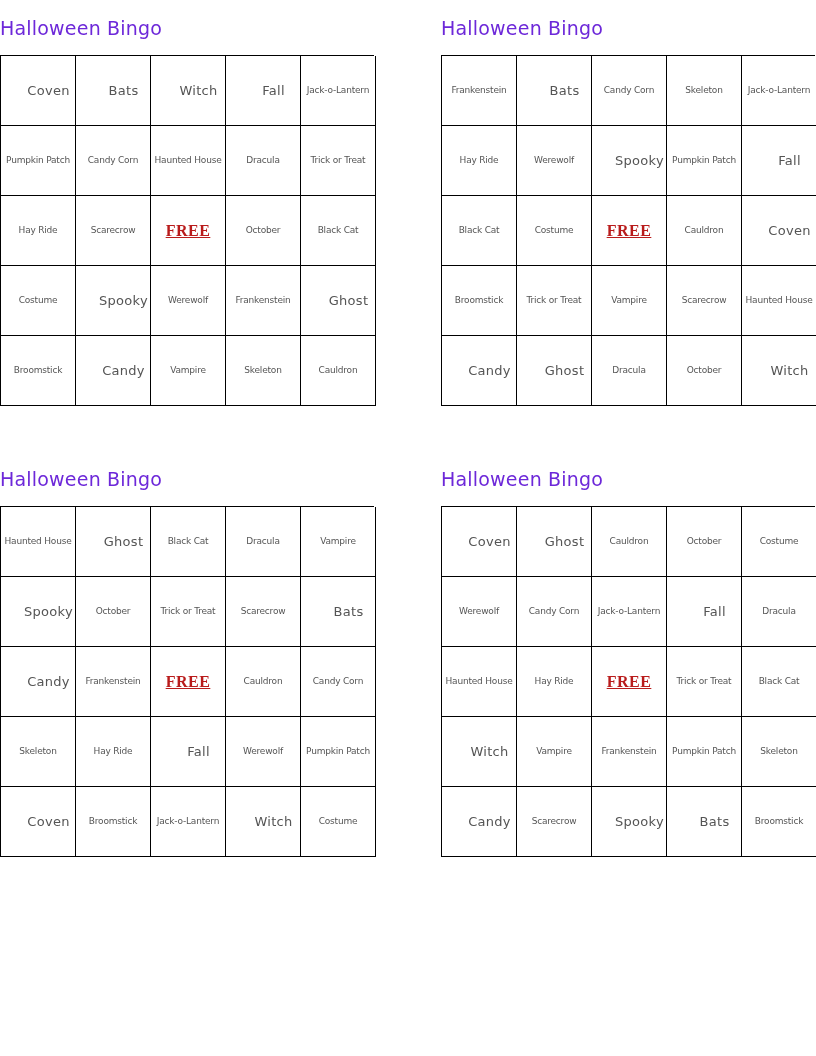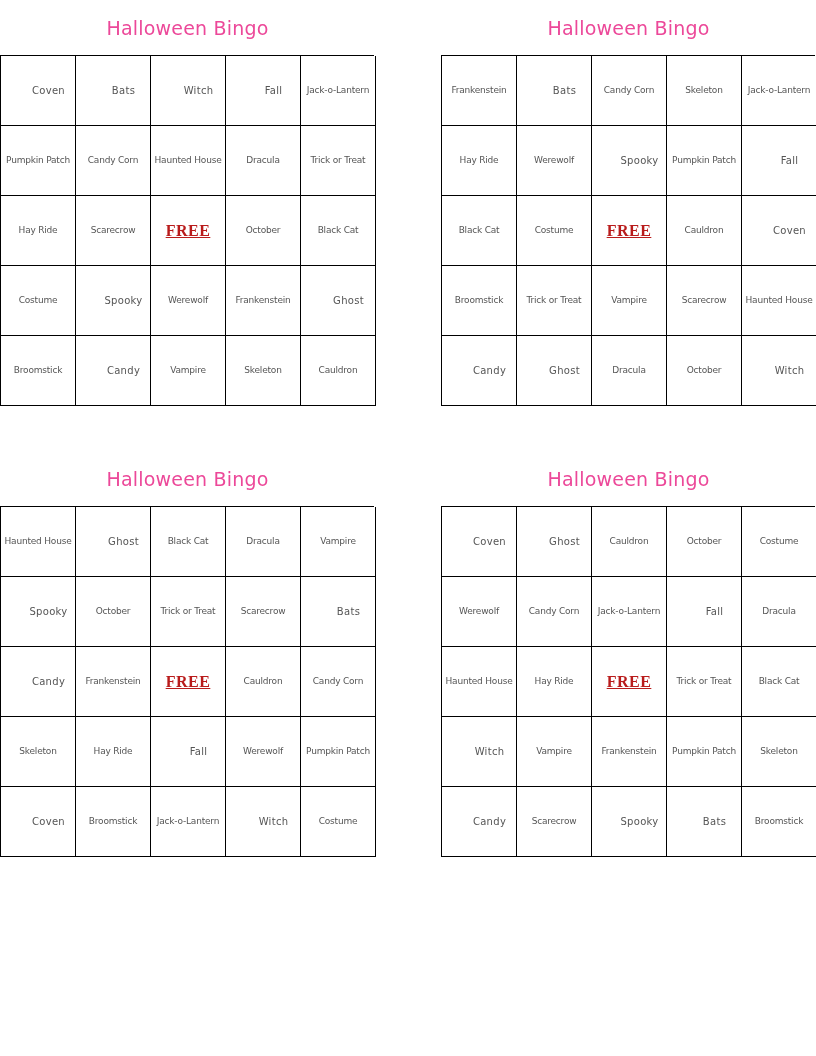--- a/index.html
+++ b/index.html
@@ -1,33 +1,33 @@
 <!DOCTYPE html>
 <html><head>
   <meta charset="utf-8">
   <style>
     html, body { margin: 0; padding: 0; background: #ffffff; }
     body { width: 816px; height: 1056px; position: relative; overflow: hidden; font-family: "DejaVu Sans", sans-serif; }
     .card { position: absolute; width: 375px; }
     .card-title {
-      height: 55px; line-height: 56px; text-align: center;
-      font-family: "DejaVu Sans", sans-serif; font-size: 19px; color: #ec4899;
+      height: 55px; line-height: 56px; text-align: left;
+      font-family: "DejaVu Sans", sans-serif; font-size: 19px; color: #6d28d9;
       letter-spacing: 0.2px;
     }
     .grid {
       display: grid; grid-template-columns: repeat(5, 75px); grid-template-rows: repeat(5, 70px);
       border-top: 1px solid #000; border-left: 1px solid #000; width: 374px; box-sizing: border-box;
     }
     .cell {
       border-right: 1px solid #000; border-bottom: 1px solid #000; box-sizing: border-box;
       display: flex; align-items: center; justify-content: center; text-align: center;
       color: #555; font-family: "DejaVu Sans", sans-serif; font-size: 9px; line-height: 11px;
       padding: 0 2px; overflow: hidden; white-space: nowrap; letter-spacing: -0.2px;
     }
-    .cell.big { font-size: 10px; letter-spacing: 0.3px; padding-left: 23px; }
+    .cell.big { font-size: 13px; letter-spacing: 0.3px; padding-left: 23px; }
     .cell.free {
       font-family: "Liberation Serif", serif; font-weight: bold; font-size: 16px; text-decoration: underline;
       color: #b91c1c; letter-spacing: 0.5px;
     }
   </style>
 </head>
 <body>
 
 <div class="card" style="left:0; top:0;">
   <div class="card-title">Halloween Bingo</div>

